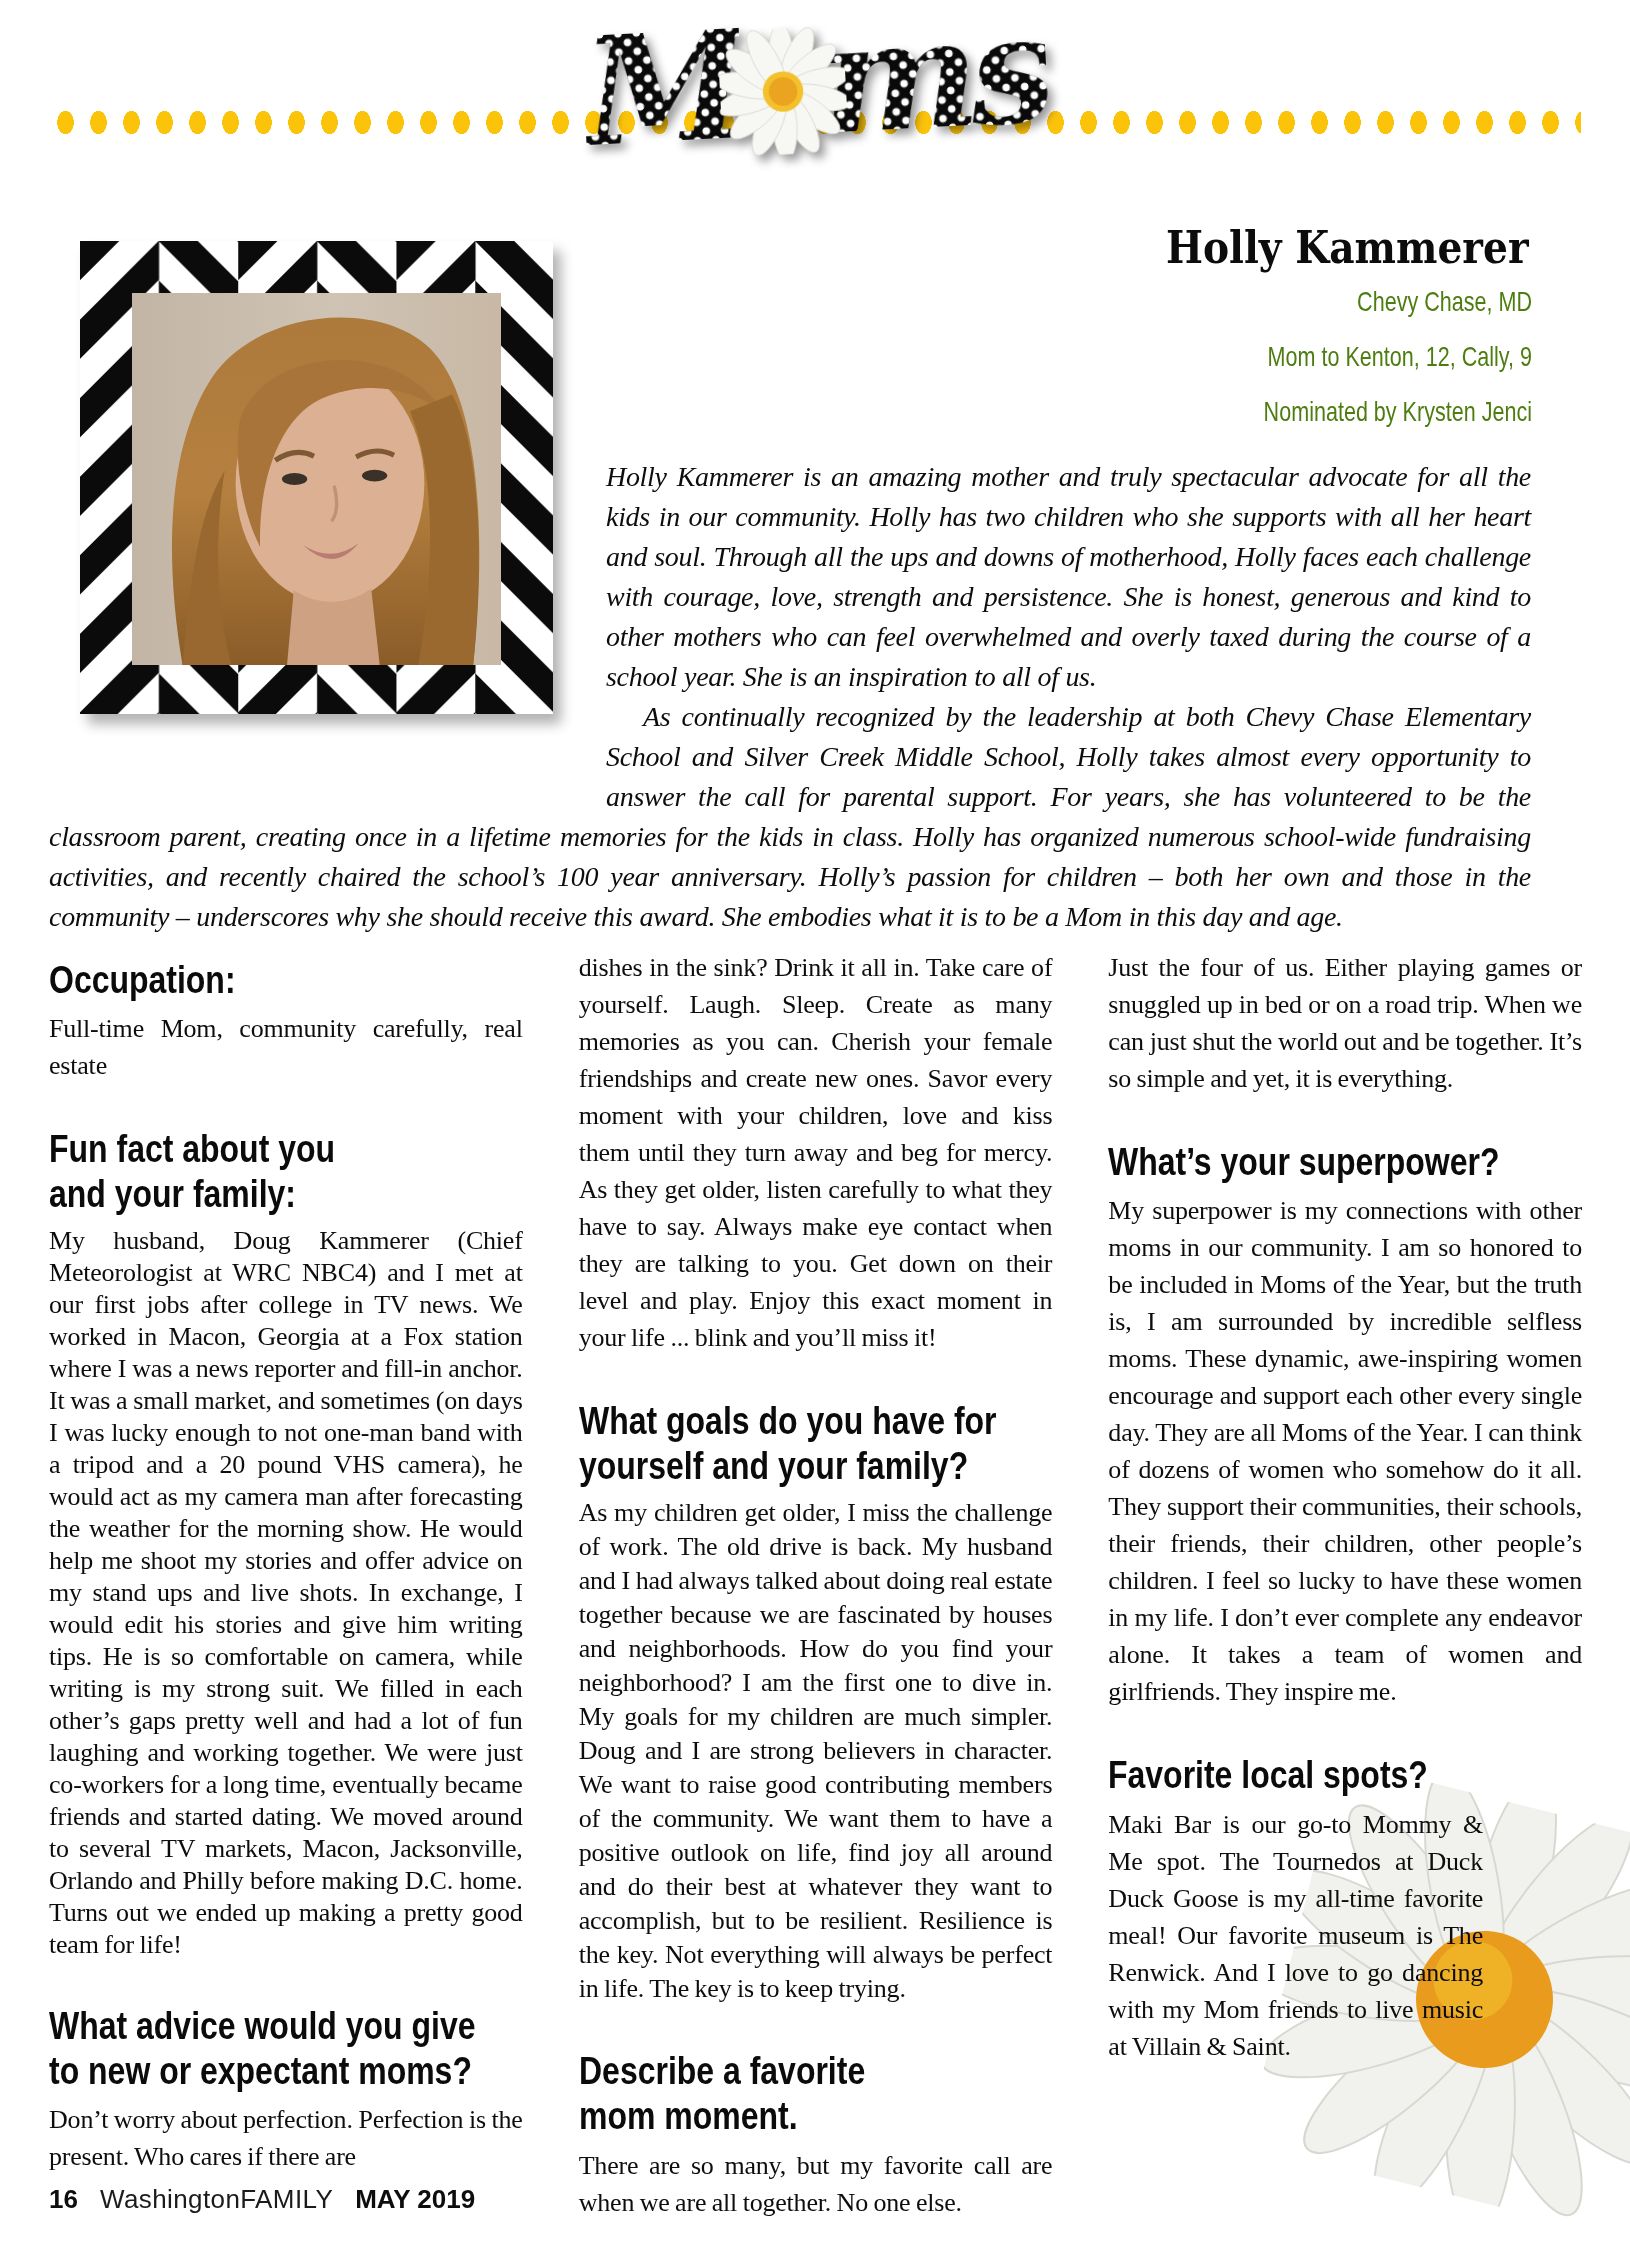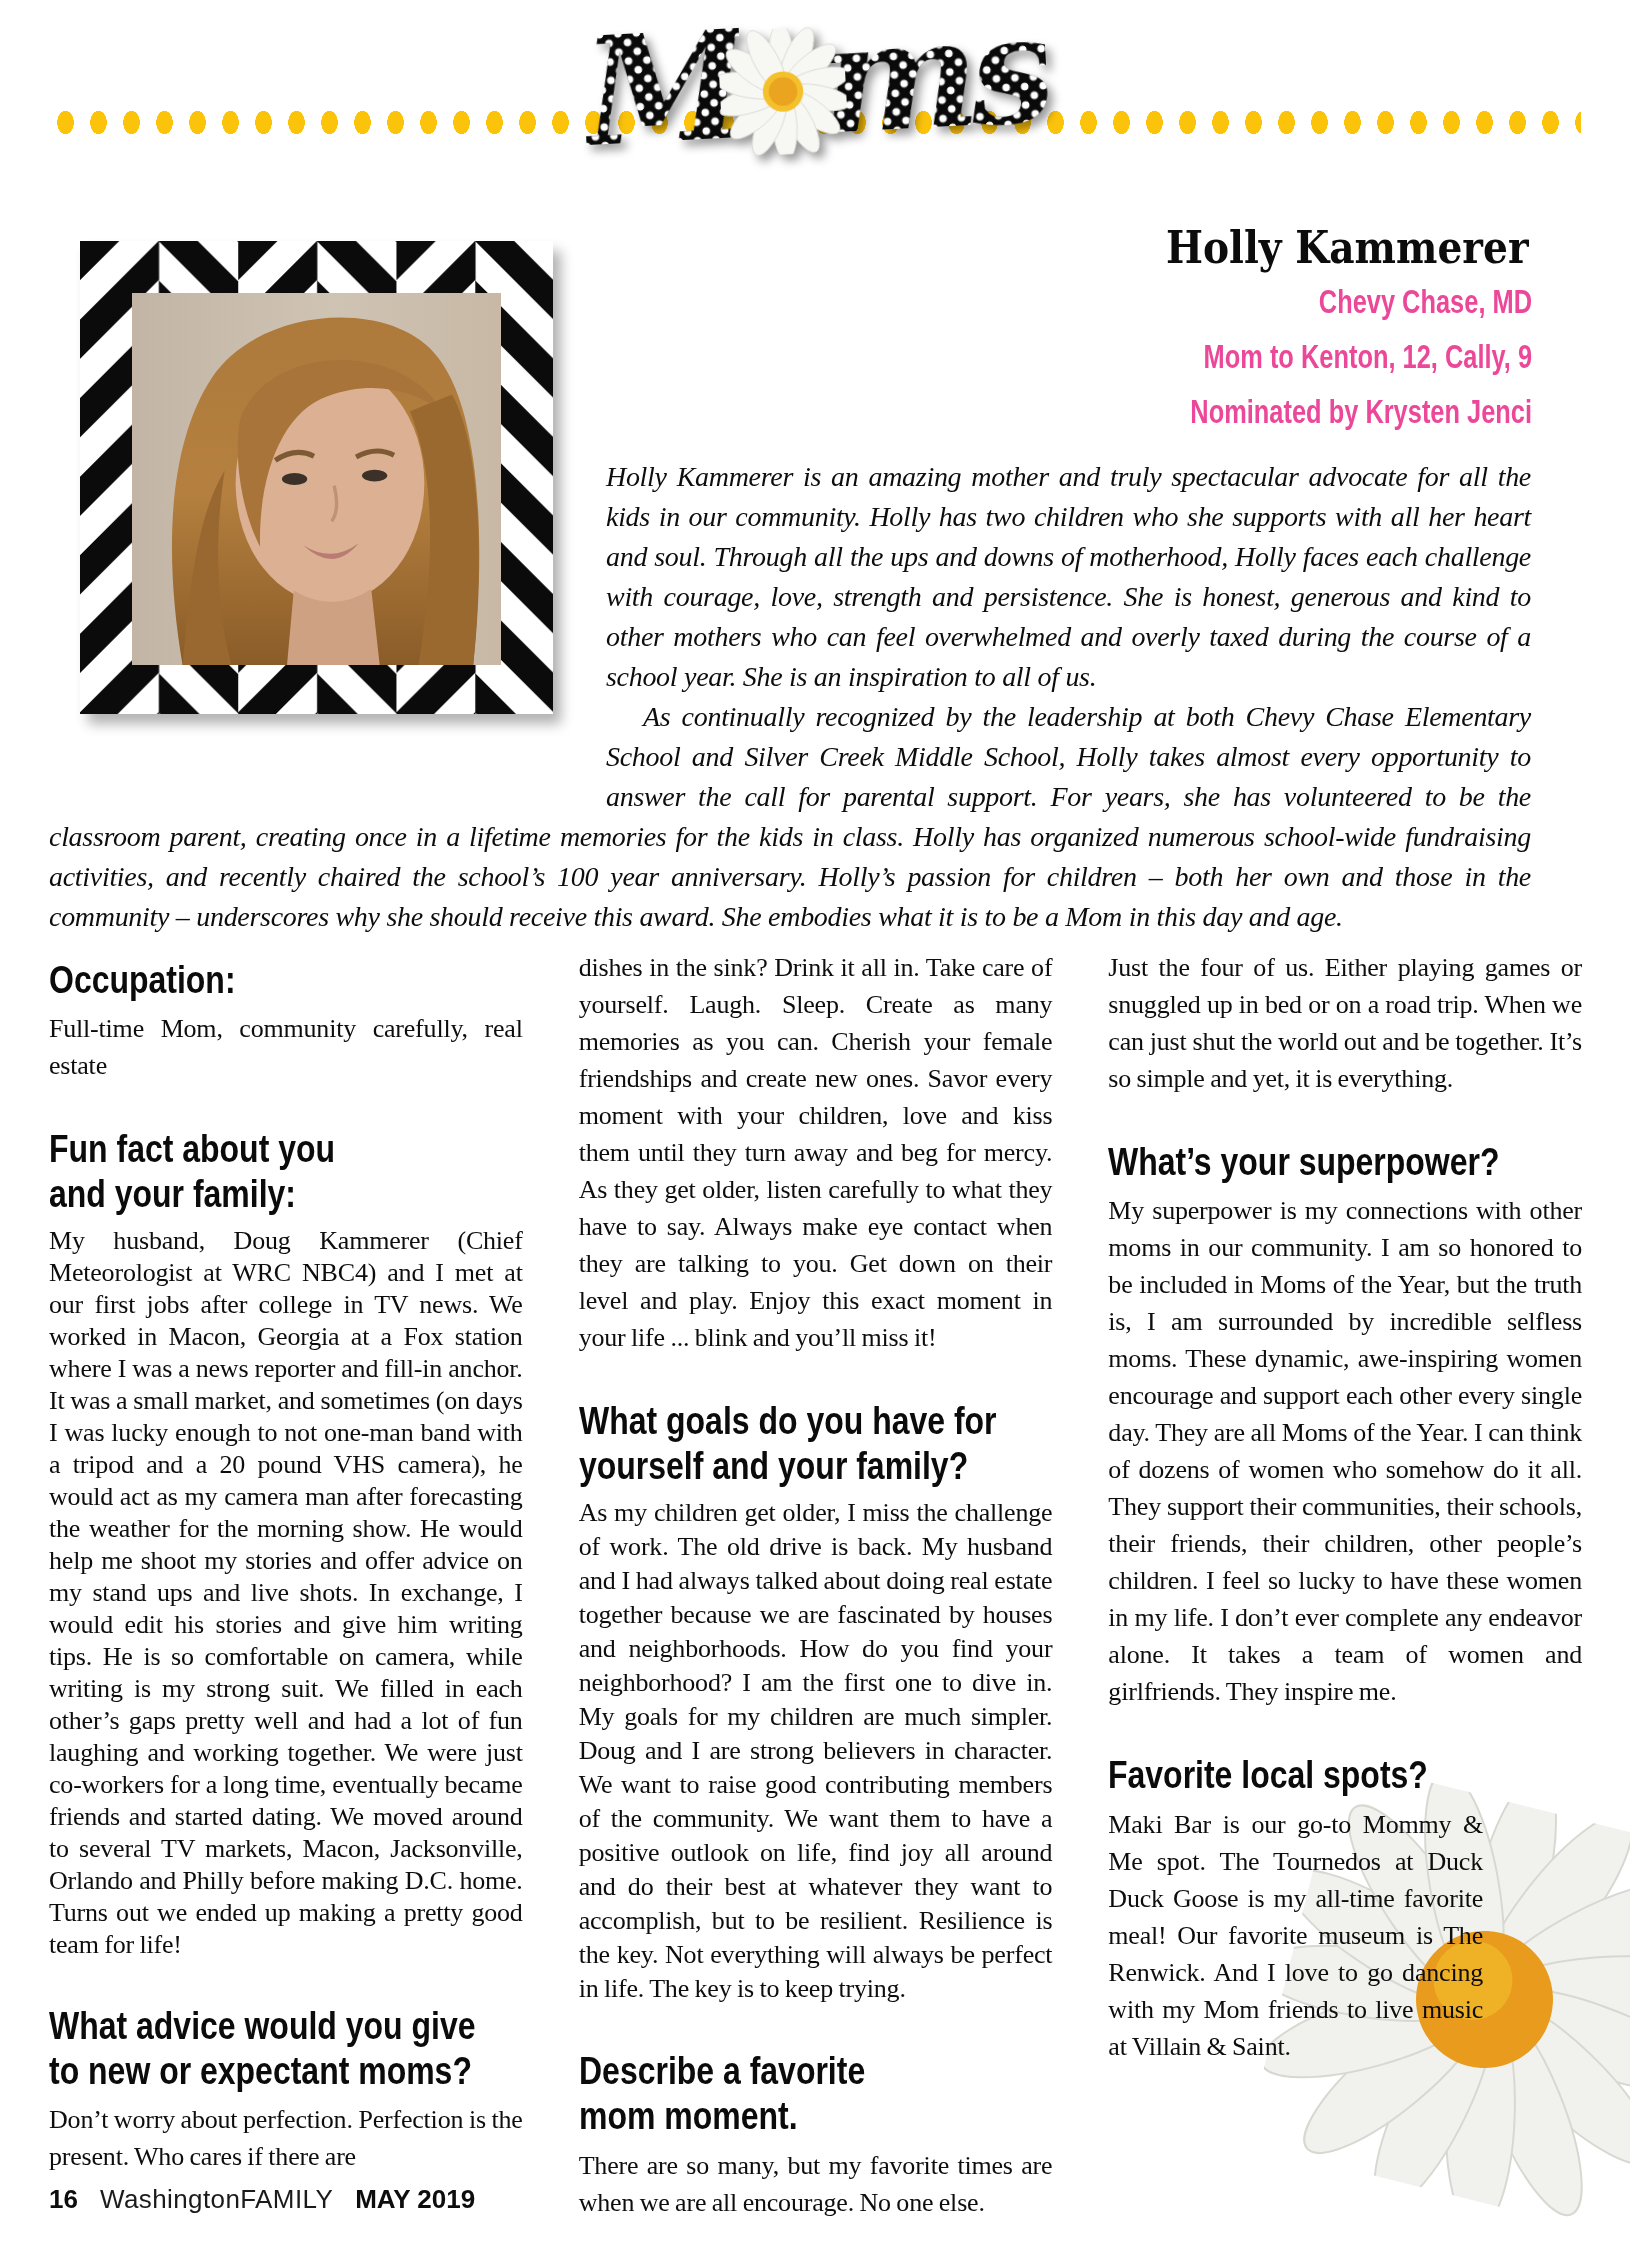--- a/index.html
+++ b/index.html
@@ -38,21 +38,21 @@
   }
   .photo-frame .chevron{position:absolute;inset:0;width:100%;height:100%;}
   .portrait{position:absolute;left:52px;top:52px;right:52px;bottom:49px;}
   .portrait svg{width:100%;height:100%;display:block;}
   .name-block{padding-top:11.8px;text-align:right;}
   .profile-name{
     margin:0;font-family:"DejaVu Serif",serif;font-weight:700;font-size:44px;line-height:52px;color:#0c0c0c;
   }
   .profile-name .cond1{display:block;width:112%;margin-left:-6%;transform:scaleX(0.89);}
   .sub-line{
-    font-family:"Liberation Sans",sans-serif;font-weight:700;font-size:33px;line-height:55px;color:#ec4899;
+    font-family:"Liberation Sans",sans-serif;font-weight:400;font-size:28px;line-height:55px;color:#4d7c0f;
   }
   .sub-line .condsub{display:block;width:130%;margin-left:-15%;transform:scaleX(0.77);}
   .intro{margin-top:18.5px;}
   .intro p{
     margin:0;font-family:"Liberation Serif",serif;font-style:italic;
     font-size:28px;line-height:40px;text-align:justify;color:#0d0d0d;
     letter-spacing:-0.3px;
   }
   .intro p.second{text-indent:37px;}
   
@@ -218,21 +218,21 @@
     <h2>
         <span class="cond">What goals do you have for
 yourself and your family?</span>
       </h2>
     <p class="body goals">As my children get older, I miss the challenge of work. The old drive is back. My husband and I had always talked about doing real estate together because we are fascinated by houses and neighborhoods. How do you find your neighborhood? I am the first one to dive in. My goals for my children are much simpler. Doug and I are strong believers in character. We want to raise good contributing members of the community. We want them to have a positive outlook on life, find joy all around and do their best at whatever they want to accomplish, but to be resilient. Resilience is the key. Not everything will always be perfect in life. The key is to keep trying.</p>
 
     <h2>
         <span class="cond">Describe a favorite
 mom moment.</span>
       </h2>
-    <p class="body">There are so many, but my favorite times are when we are all encourage. No one else.</p>
+    <p class="body">There are so many, but my favorite call are when we are all together. No one else.</p>
   </div>
 
   <div class="col">
     <p class="body">Just the four of us. Either playing games or snuggled up in bed or on a road trip. When we can just shut the world out and be together. It’s so simple and yet, it is everything.</p>
 
     <h2>
         <span class="cond">What’s your superpower?</span>
       </h2>
     <p class="body">My superpower is my connections with other moms in our community. I am so honored to be included in Moms of the Year, but the truth is, I am surrounded by incredible selfless moms. These dynamic, awe-inspiring women encourage and support each other every single day. They are all Moms of the Year. I can think of dozens of women who somehow do it all. They support their communities, their schools, their friends, their children, other people’s children. I feel so lucky to have these women in my life. I don’t ever complete any endeavor alone. It takes a team of women and girlfriends. They inspire me.</p>
 

